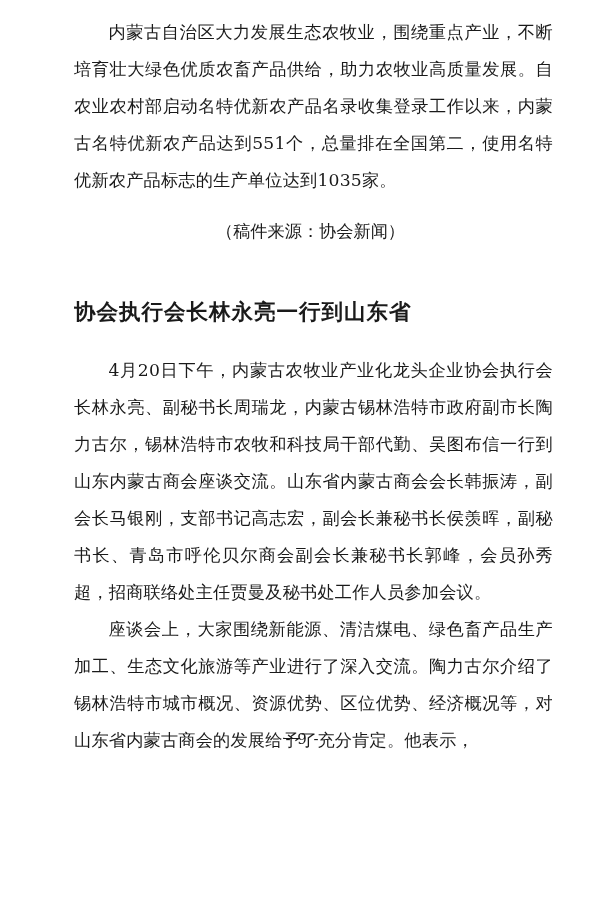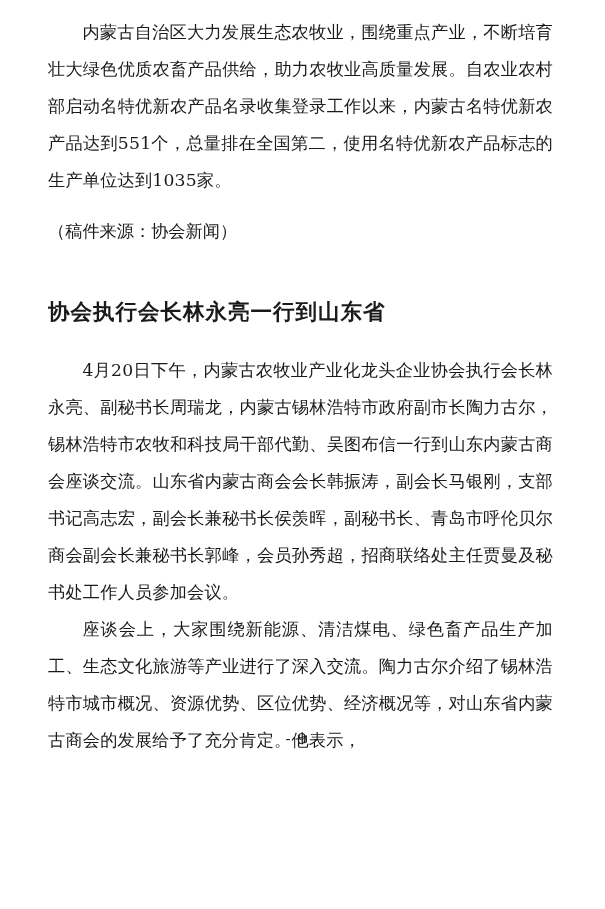--- a/index.html
+++ b/index.html
@@ -12,35 +12,35 @@
     background: #ffffff;
     font-family: "DejaVu Serif", serif;
     color: #1a1a1a;
     overflow: hidden;
   }
   .page {
     position: relative;
     width: 605px;
     height: 770px;
     box-sizing: border-box;
-    padding: 14px 52px 0 48px;
+    padding: 14px 52px 0 74px;
   }
   .para {
     font-size: 17.2px;
     line-height: 37px;
     text-align: justify;
     text-justify: inter-ideograph;
     text-indent: 2em;
     margin: 0;
     letter-spacing: 0.2px;
   }
   .source-line {
     font-size: 17.2px;
     line-height: 37px;
-    text-align: left;
+    text-align: center;
     margin: 14px 0 0 0;
     padding-right: 6px;
   }
   .headline {
     margin: 40px 0 0 0;
     text-align: left;
     font-size: 21.5px;
     font-weight: bold;
     line-height: 44px;
     letter-spacing: 1px;

